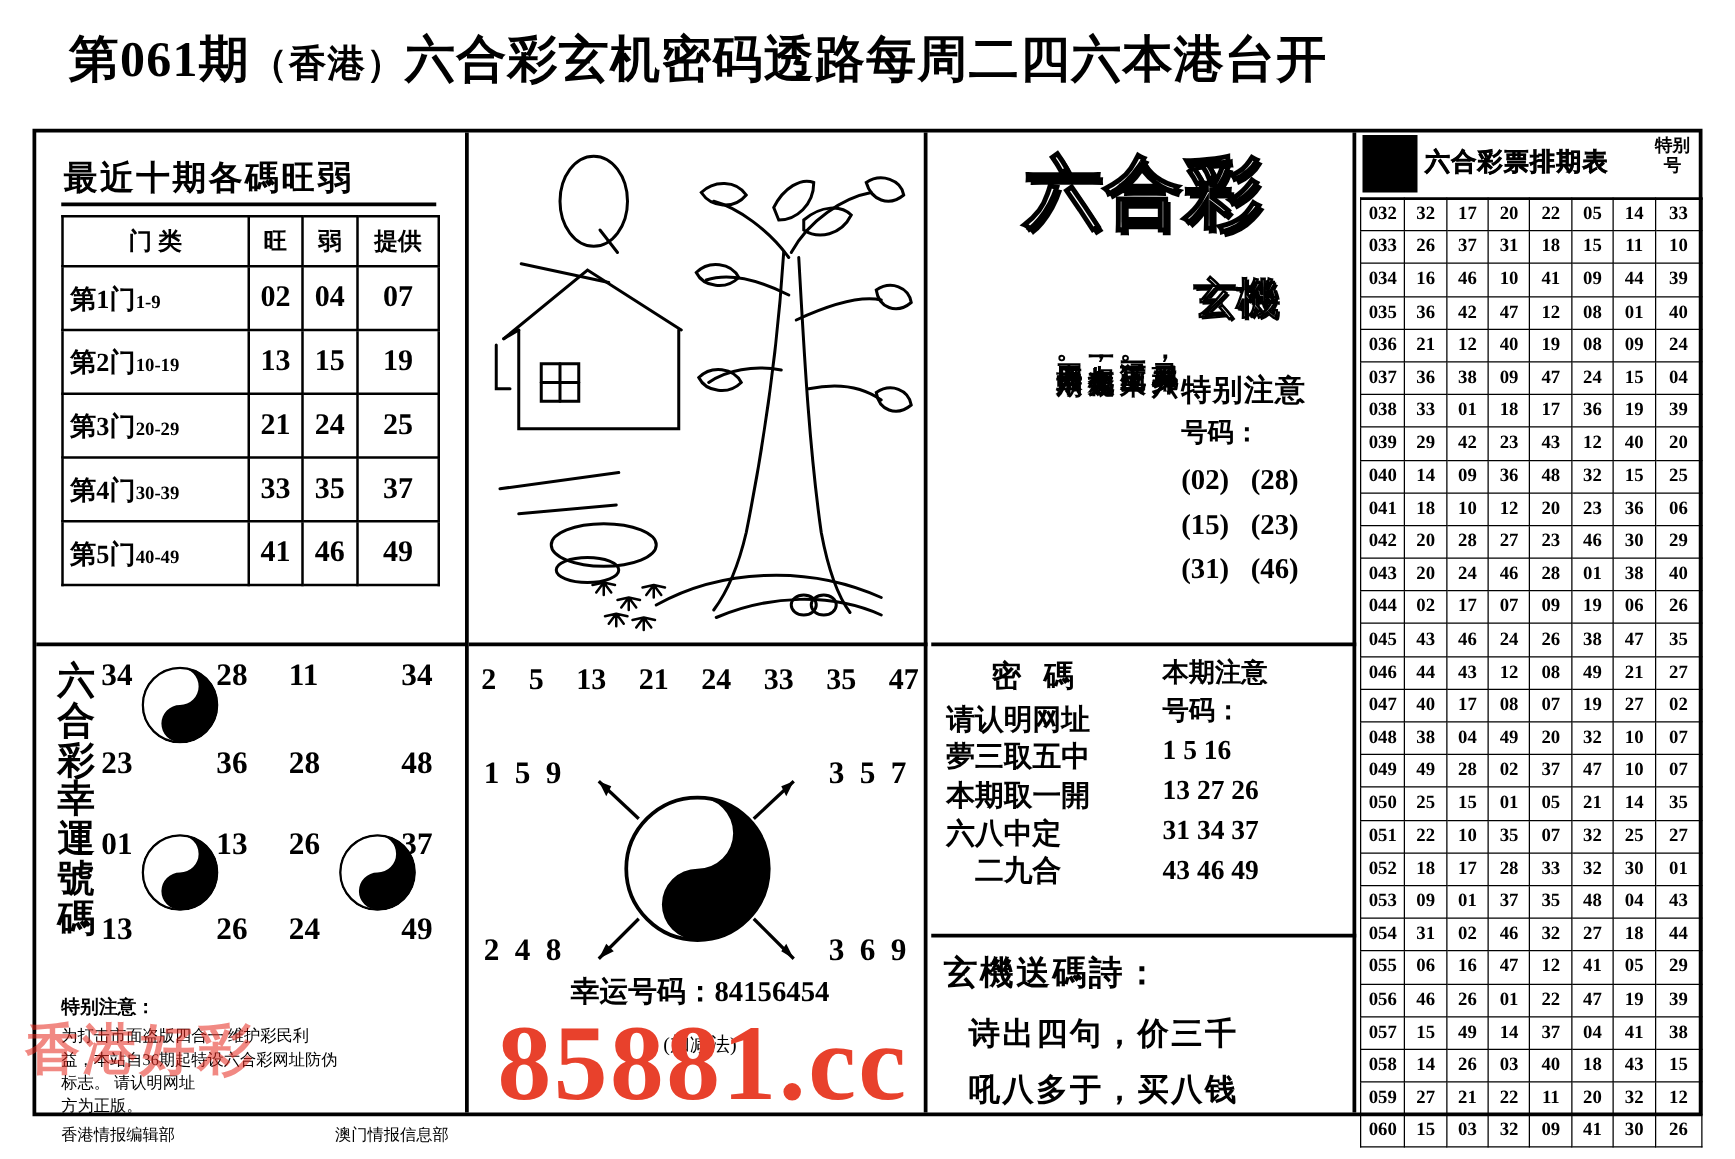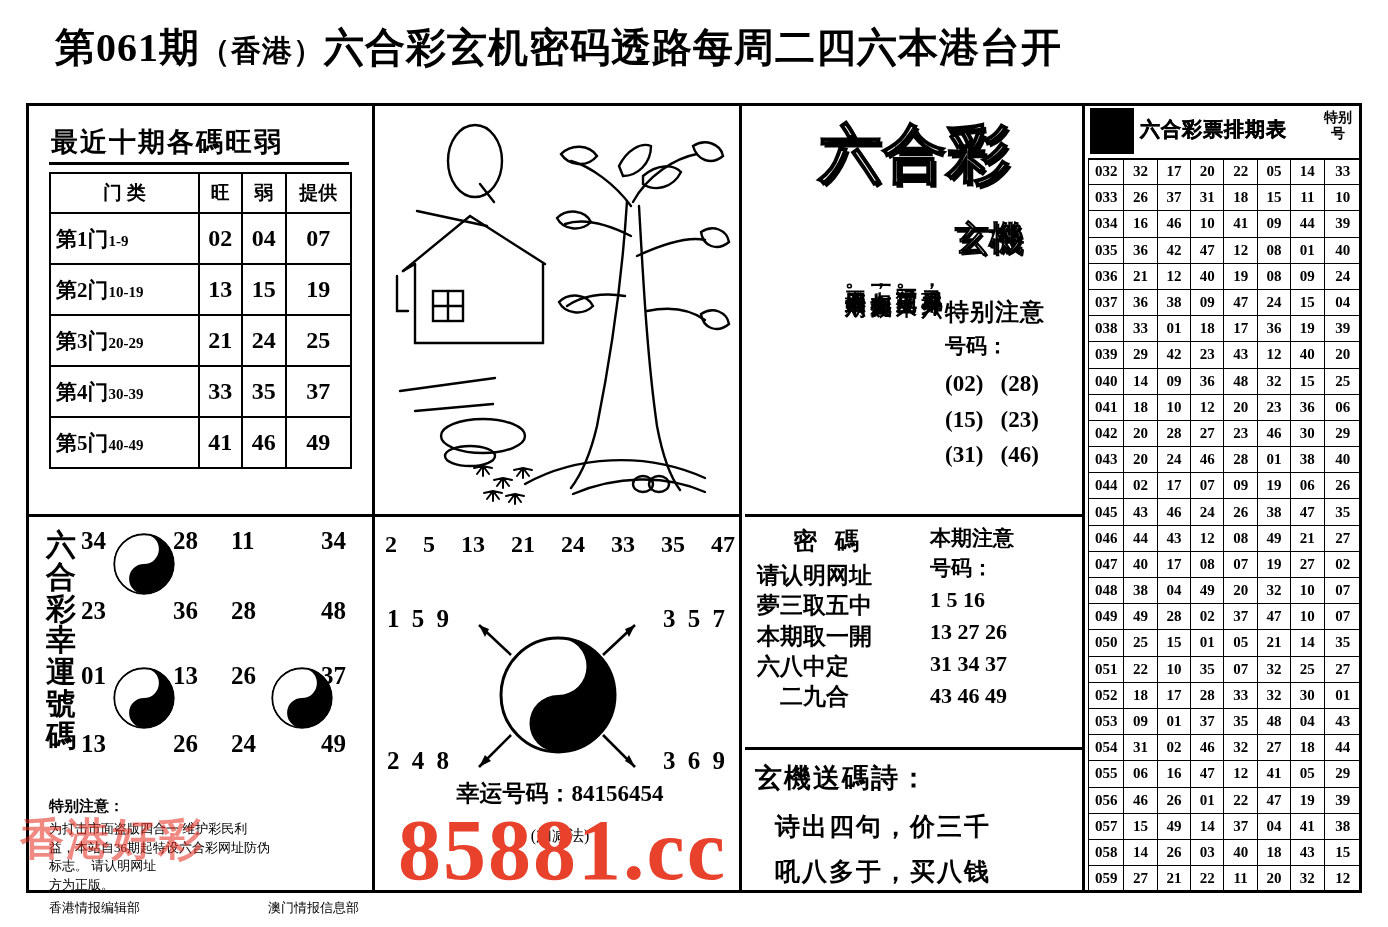--- a/index.html
+++ b/index.html
@@ -662,20 +662,30 @@
         <tr>
               <td class="idx">059</td>
               <td class="n">27</td>
               <td class="n">21</td>
               <td class="n">22</td>
               <td class="n">11</td>
               <td class="n">20</td>
               <td class="n">32</td>
               <td class="sp">12</td>
             </tr>
+        <tr>
+              <td class="idx">060</td>
+              <td class="n">15</td>
+              <td class="n">03</td>
+              <td class="n">32</td>
+              <td class="n">09</td>
+              <td class="n">41</td>
+              <td class="n">30</td>
+              <td class="sp">26</td>
+            </tr>
       </tbody>
         </table>
     </div>
   </div>
 
   <div class="wm1">香港好彩</div>
   <div class="wm2">85881.cc</div>
 </div>
 
 </body></html>

